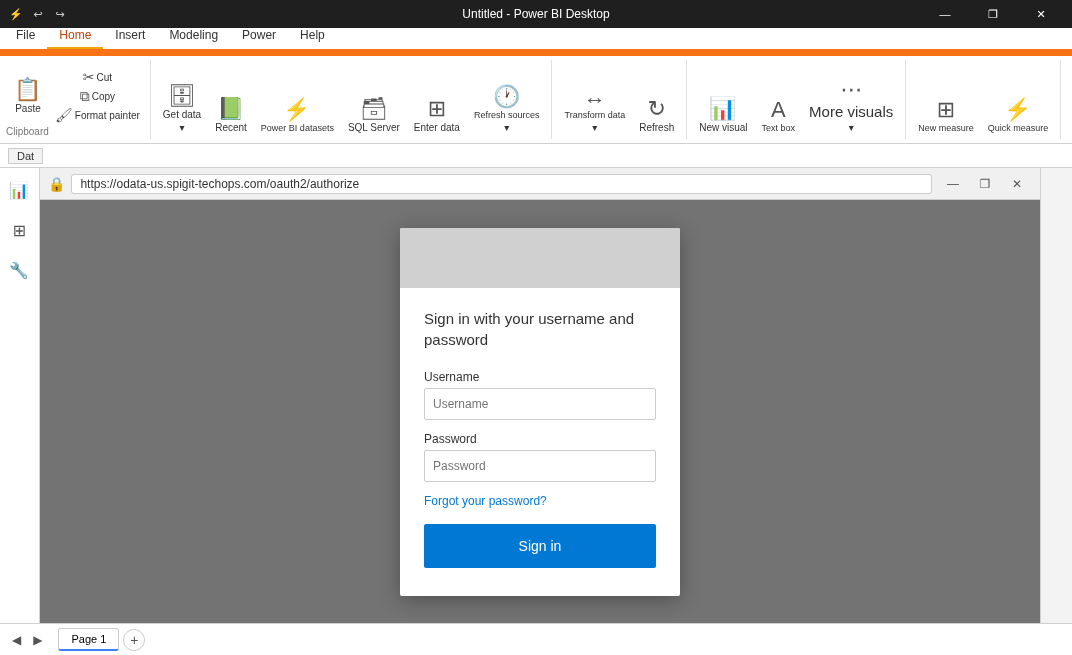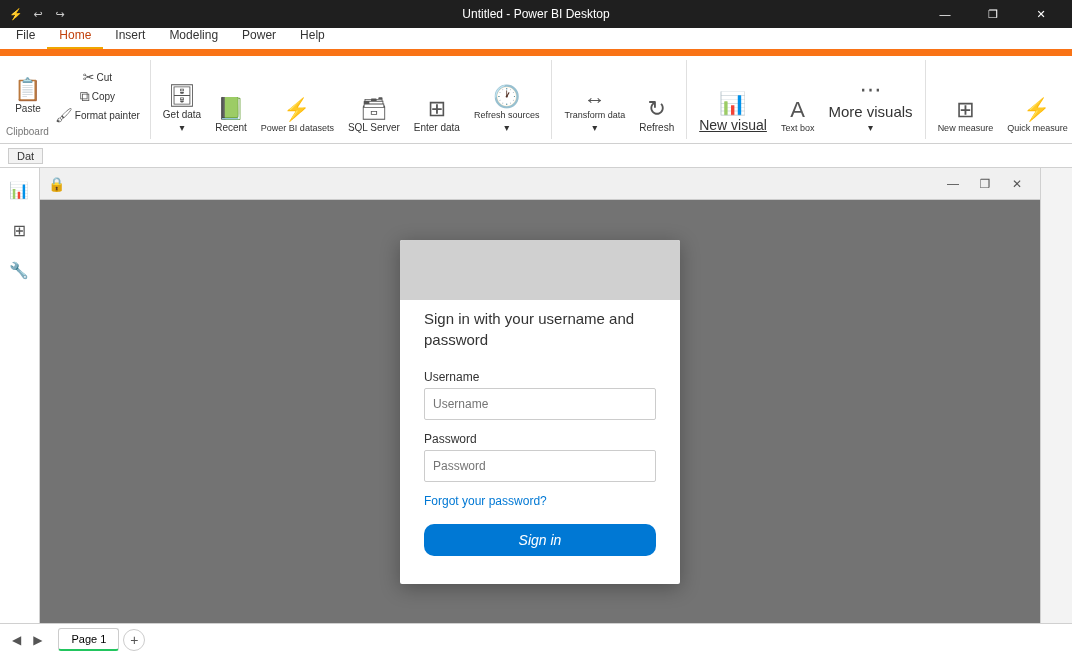--- a/index.html
+++ b/index.html
@@ -201,21 +201,21 @@
     .page-tab {
       padding: 4px 12px;
       background: #f0f0f0;
       border: 1px solid #ccc;
       border-radius: 3px;
       font-size: 11px;
       cursor: pointer;
     }
     .page-tab.active {
       background: #fff;
-      border-bottom: 2px solid #22c55e;
+      border-bottom: 2px solid #3b82f6;
     }
     .add-page-btn {
       width: 22px;
       height: 22px;
       border: 1px solid #ccc;
       border-radius: 50%;
       display: flex;
       align-items: center;
       justify-content: center;
       cursor: pointer;
@@ -265,21 +265,21 @@
       width: 280px;
       border-radius: 2px;
       overflow: hidden;
       box-shadow: 0 4px 20px rgba(0,0,0,0.3);
     }
     .login-card-header {
       height: 60px;
       background: #d0d0d0;
     }
     .login-card-body {
-      padding: 8px 24px 28px;
+      padding: 20px 24px 28px;
     }
     .login-title {
       font-size: 15px;
       color: #333;
       font-weight: 400;
       margin-bottom: 20px;
       line-height: 1.4;
     }
     .login-label {
       font-size: 12px;
@@ -300,29 +300,28 @@
     .forgot-link {
       font-size: 12px;
       color: #0078d4;
       text-decoration: none;
       display: block;
       margin-bottom: 16px;
       cursor: pointer;
     }
     .signin-btn {
       width: 100%;
-      height: 32px;
+      height: 44px;
       background: #0078d4;
       color: #fff;
       border: none;
-      border-radius: 10px;
+      border-radius: 2px;
       font-size: 14px;
       cursor: pointer;
       font-family: 'Segoe UI', Arial, sans-serif;
-      font-style: italic;
     }
   </style>
 </head>
 <body>
 
 <div class="titlebar">
   <div class="titlebar-left">
     <div class="titlebar-icons">
       <div class="titlebar-icon">⚡</div>
       <div class="titlebar-icon">↩</div>
@@ -416,21 +415,21 @@
         <div class="ribbon-btn-icon">↻</div>
         <span>Refresh</span>
       </div>
     </div>
   </div>
 
   <div class="ribbon-group">
     <div class="ribbon-group-items">
       <div class="ribbon-btn">
         <div class="ribbon-btn-icon">📊</div>
-        <span style="font-size:14px;text-decoration:underline;">New visual</span>
+        <span style="font-size:10px;">New visual</span>
       </div>
       <div class="ribbon-btn">
         <div class="ribbon-btn-icon">A</div>
         <span style="font-size:9px;text-align:center;">Text box</span>
       </div>
       <div class="ribbon-btn">
         <div class="ribbon-btn-icon">⋯</div>
         <span style="font-size:15px;">More visuals</span>
         <span>▾</span>
       </div>
@@ -473,20 +472,21 @@
     <div class="sidebar-icon">🔧</div>
   </div>
 
   <div class="canvas-area">
     <div class="canvas-white"></div>
 
     <div class="modal-overlay">
 
       <div style="position:absolute;top:0;left:0;right:0;height:32px;background:#f0f0f0;border-bottom:1px solid #ccc;display:flex;align-items:center;padding:0 8px;gap:6px;z-index:10;">
         <span class="browser-icon">🔒</span>
+        <span class="browser-url">https://odata-us.spigit-techops.com/oauth2/authorize</span>
         <div class="browser-window-controls">
           <div class="browser-ctrl">—</div>
           <div class="browser-ctrl">❐</div>
           <div class="browser-ctrl close">✕</div>
         </div>
       </div>
 
       <div style="position:absolute;top:32px;left:0;right:0;bottom:0;background:#737373;display:flex;align-items:center;justify-content:center;">
         <div class="login-card">
           <div class="login-card-header"></div>

